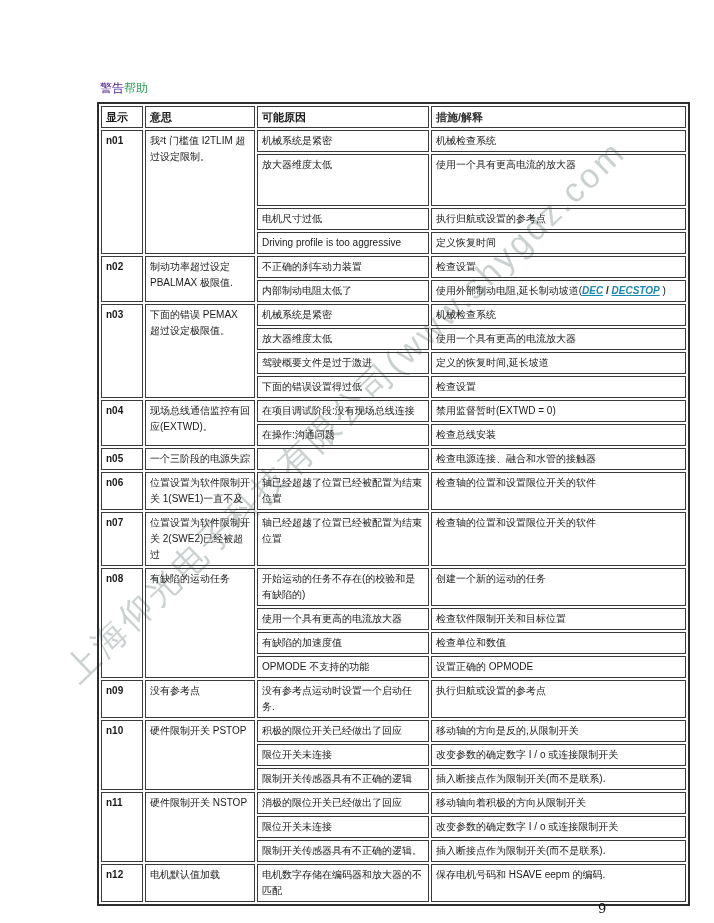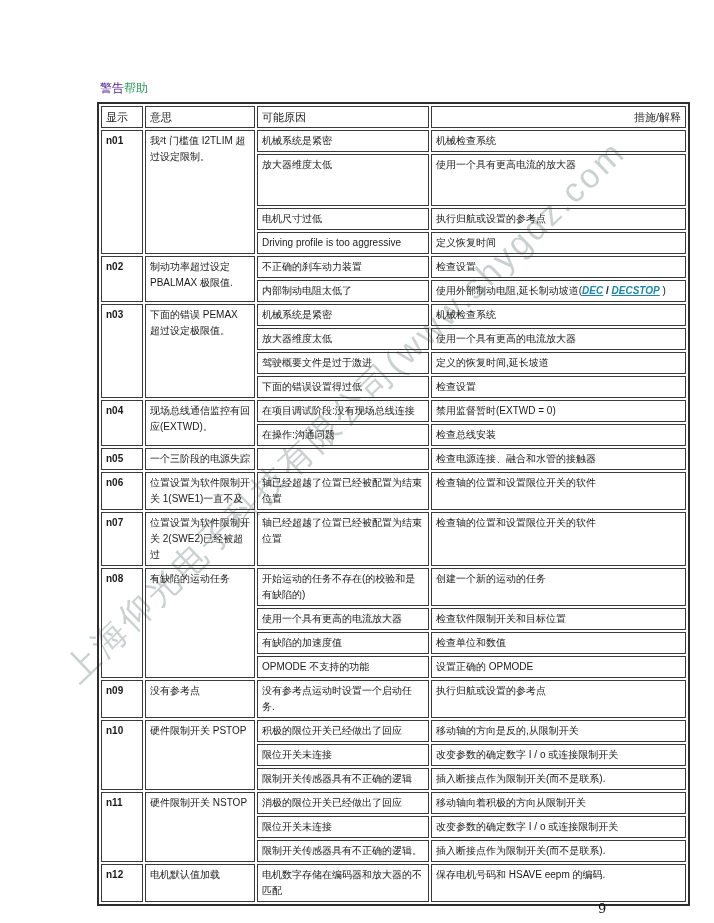--- a/index.html
+++ b/index.html
@@ -21,22 +21,22 @@
   table.warn-table{
     position:absolute;left:97px;top:102px;z-index:1;
     border-collapse:separate;border-spacing:2px;
     border:2px solid #2e2e2e;table-layout:fixed;background:transparent;
   }
   table.warn-table th, table.warn-table td{
     border:1px solid #3a3a3a;padding:2px 4px;vertical-align:top;
     font-size:10px;line-height:16px;background:transparent;
     overflow:hidden;word-break:break-word;
   }
-  table.warn-table th{text-align:left;font-weight:normal;font-size:11px;}
-  table.warn-table th.th-normal{font-weight:normal;color:#333;text-align:right;}
+  table.warn-table th{text-align:left;font-weight:bold;font-size:11px;}
+  table.warn-table th.th-normal{font-weight:bold;color:#333;}
   td.code-cell{font-weight:bold;font-size:11px;}
   a.doclink{color:#1d87ad;font-weight:bold;font-style:italic;}
   .sep-bold{font-weight:bold;}
   .page-number{
     position:absolute;left:598px;top:901px;font-family:"DejaVu Serif",serif;
     font-size:13px;color:#111;z-index:2;
   }
 </style>
 </head>
 <body>

